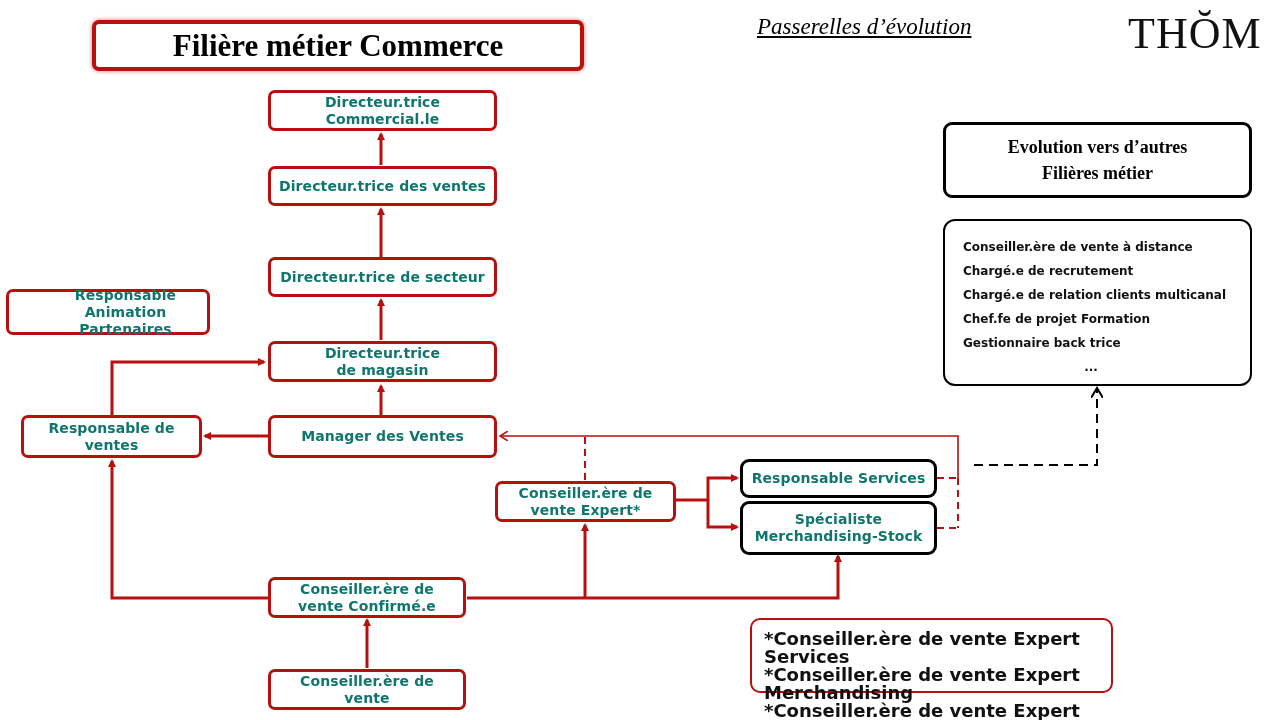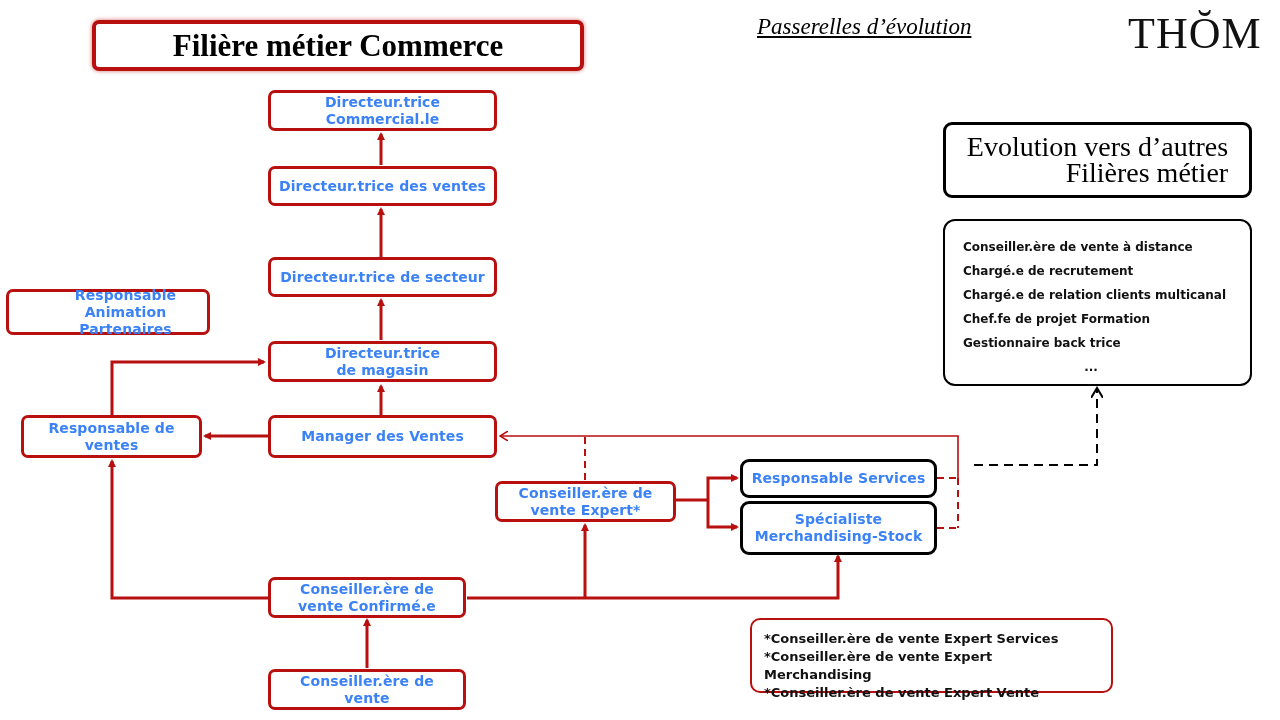--- a/index.html
+++ b/index.html
@@ -1,28 +1,28 @@
 <!DOCTYPE html>
 <html><head>
 <meta charset="utf-8">
 <style>
   html, body { margin:0; padding:0; background:#ffffff; }
   body { width:1280px; height:720px; position:relative; overflow:hidden; font-family:"DejaVu Sans", sans-serif; }
   .box { position:absolute; box-sizing:border-box; background:#fff; display:flex; align-items:center; justify-content:center; text-align:center; }
   .red { border:3px solid #b80f0f; border-radius:7px; }
   .blk { border:3px solid #000; border-radius:9px; }
-  .node { font-weight:bold; font-size:14px; line-height:17px; color:#3b82f6; letter-spacing:0.1px; white-space:pre-line; }
+  .node { font-weight:bold; font-size:14px; line-height:17px; color:#0f766e; letter-spacing:0.1px; white-space:pre-line; }
   .title-main { font-family:"Liberation Serif", serif; font-weight:bold; font-size:31px; color:#000; border-width:4px; box-shadow:0 0 4px rgba(184,15,15,0.6); }
   .title-side { font-family:"Liberation Serif", serif; font-size:23px; font-style:italic; text-decoration:underline; color:#000; position:absolute; }
   .logo { position:absolute; font-family:"Liberation Serif", serif; font-size:44px; letter-spacing:1px; color:#111; }
-  .evo-title { font-family:"Liberation Serif", serif; font-weight:normal; font-size:28px; line-height:26px; white-space:pre-line;text-align:right; }
+  .evo-title { font-family:"Liberation Serif", serif; font-weight:bold; font-size:18px; line-height:26px; white-space:pre-line; }
   .list-box { position:absolute; border:2px solid #000; border-radius:12px; box-sizing:border-box; }
   .list-item { font-weight:bold; font-size:12px; color:#111; height:24px; line-height:24px; }
   .note-box { position:absolute; border:2px solid #b80f0f; border-radius:10px; box-sizing:border-box; padding:10px 12px; }
-  .note-item { font-weight:bold; font-size:13px; line-height:18px; color:#111; }
+  .note-item { font-weight:bold; font-size:18px; line-height:18px; color:#111; }
   svg.wires { position:absolute; left:0; top:0; }
 </style>
 </head>
 <body>
 
 <svg class="wires" width="1280" height="720">
   <defs>
     <marker id="ar" markerWidth="8" markerHeight="8" refX="6" refY="4" orient="auto" markerUnits="userSpaceOnUse">
       <path d="M0,0 L8,4 L0,8 z" fill="#b80f0f"></path>
     </marker>

